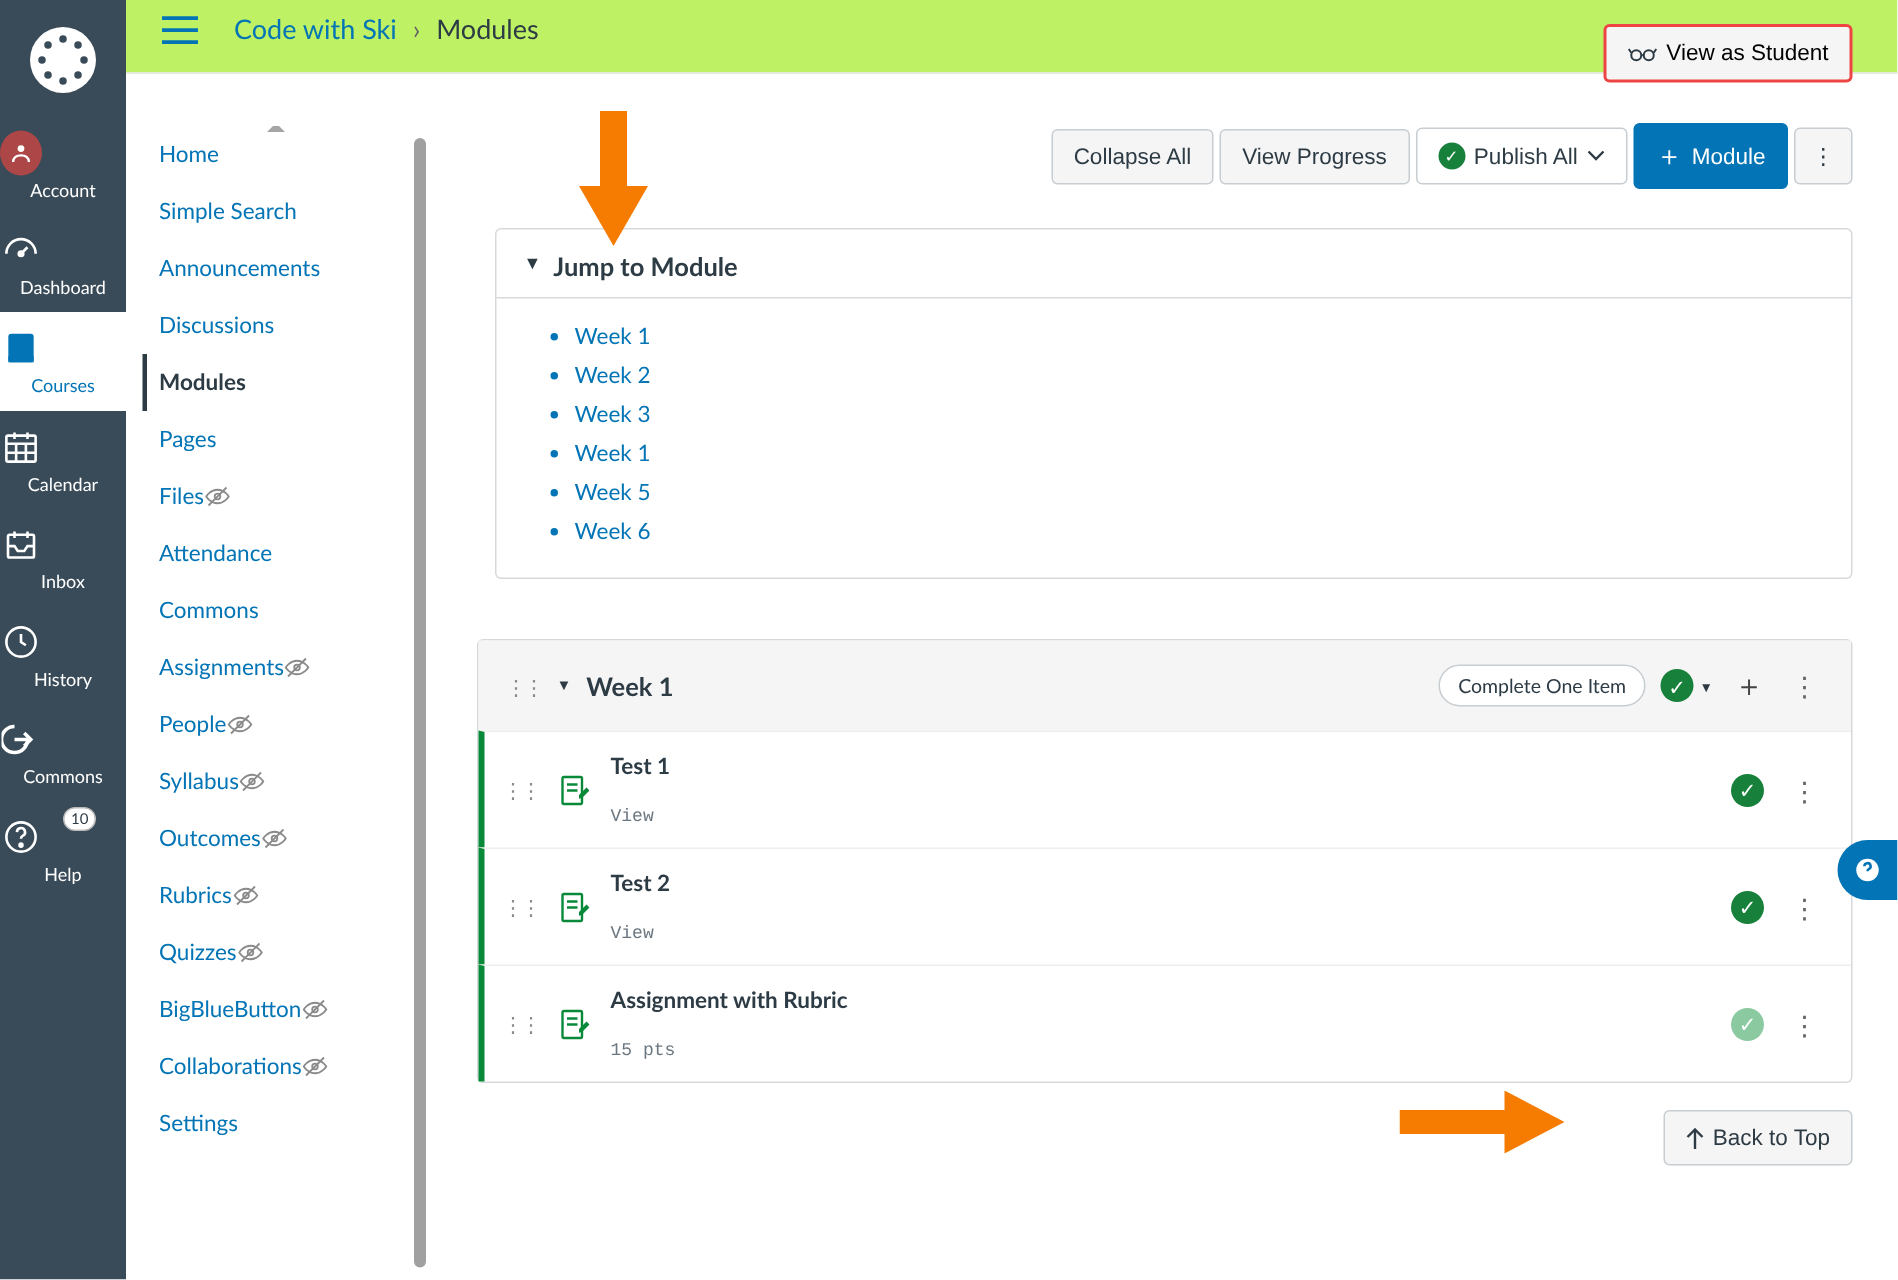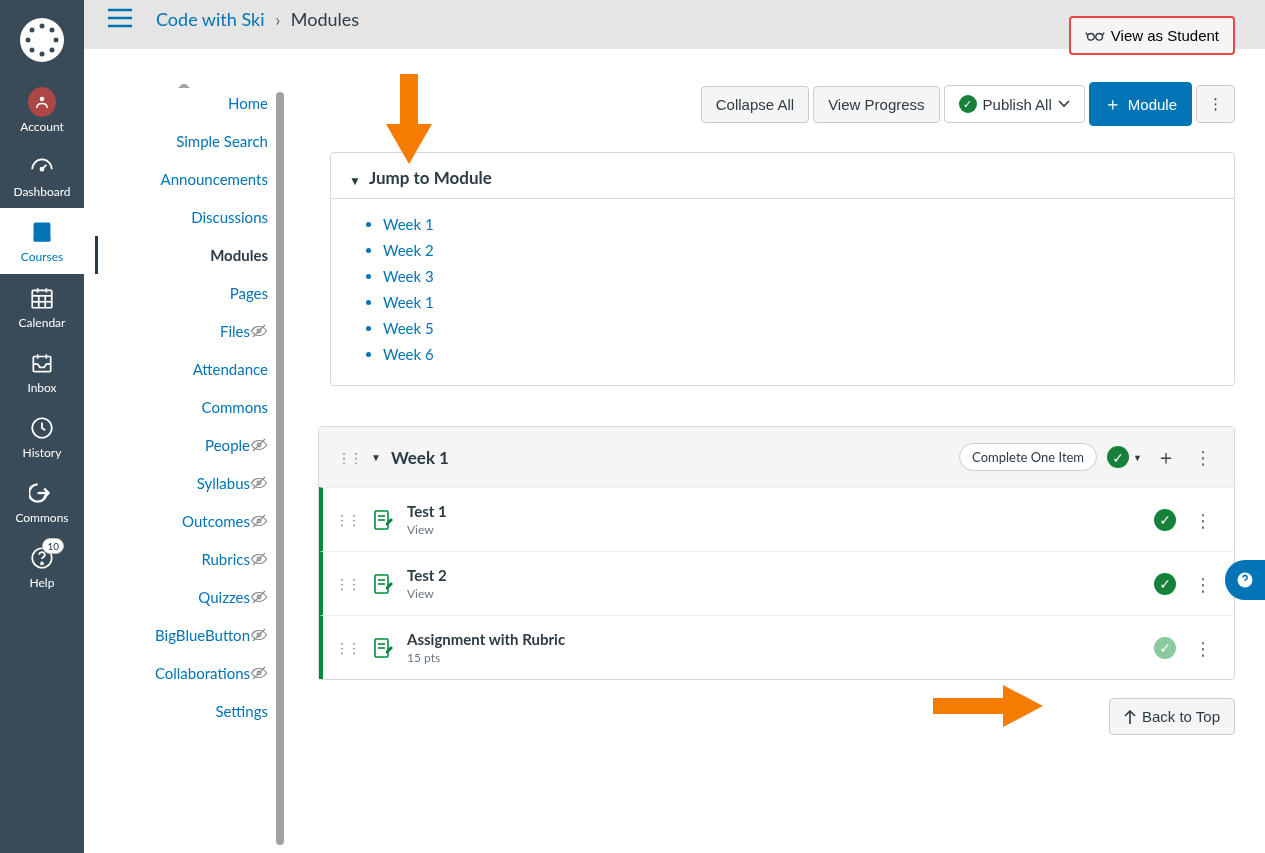--- a/index.html
+++ b/index.html
@@ -3,83 +3,83 @@
 <meta charset="utf-8">
 <style>
   * { box-sizing: border-box; margin: 0; padding: 0; }
   body { font-family: "Lato", "Helvetica Neue", Arial, sans-serif; font-size: 14px; color: #2d3b45; background: #fff; }
   
   .app { display: flex; height: 853px; width: 1265px; overflow: hidden; position: relative; }
 
   
   .gnav { width: 84px; background: #394b58; display: flex; flex-direction: column; align-items: center; padding-top: 10px; color: #fff; flex-shrink: 0; }
   .gnav .logo { width: 44px; height: 44px; border-radius: 50%; background: #fff; margin: 8px 0 16px; display:flex;align-items:center;justify-content:center; position: relative; }
-  .gnav-item { width: 84px; display: flex; flex-direction: column; align-items: center; padding: 10px 0; cursor: pointer; position: relative; }
+  .gnav-item { width: 84px; display: flex; flex-direction: column; padding: 10px 0; cursor: pointer; position: relative; }
   .gnav-item.active { background: #fff; color: #0374b5; }
   .gnav-item .icon { width: 28px; height: 28px; display:flex;align-items:center;justify-content:center; }
   .gnav-item .label { font-size: 12px; margin-top: 4px; text-align:center; line-height:1.1; }
   .gnav-item .badge { position:absolute; top:4px; right:20px; background:#fff; color:#2d3b45; border-radius:10px; font-size:10px; padding:1px 4px; border:1px solid #bbb; }
   .gnav-item.active svg { stroke:#0374b5; fill:#0374b5; }
   .gnav-item .ic-avatar { width:30px;height:30px;border-radius:50%;background:#ad4646;display:flex;align-items:center;justify-content:center; color:#fff; }
 
   
   .cnav-wrap { width: 200px; border-right: 0; padding-top: 10px; flex-shrink:0; position:relative; }
-  .breadcrumb-row { display:flex; align-items:flex-start; padding:8px 10px 18px 24px; border-bottom:1px solid #e6e6e6; margin-right:-14px; width: calc(100vw); max-width: 1181px; position: absolute; left:0; top:0; background:#e5e5e5; z-index:2; }
+  .breadcrumb-row { display:flex; align-items:flex-end; padding:8px 10px 18px 24px; border-bottom:1px solid #e6e6e6; margin-right:-14px; width: calc(100vw); max-width: 1181px; position: absolute; left:0; top:0; background:#bef264; z-index:2; }
   .hamburger { width:24px; height:20px; margin-right:24px; cursor:pointer; color:#0374b5; }
   .breadcrumb { font-size:18px; }
   .breadcrumb a { color:#0374b5; text-decoration:none; }
   .breadcrumb .sep { color:#666; margin:0 6px; }
   .breadcrumb .current { color:#2d3b45; }
 
   .cnav { margin-top:74px; padding: 0 16px 0 22px; position:relative; height: calc(100% - 74px); overflow:hidden; }
   .cnav::before { content:""; position:absolute; top:-8px; left:50%; transform:translateX(-50%); border:6px solid transparent; border-bottom-color:#a5a5a5; }
   .cnav ul { list-style:none; }
-  .cnav li { padding:10px 0; font-size:15px; color:#0374b5; cursor:pointer; display:flex; align-items:center; justify-content:flex-end; }
+  .cnav li { padding:10px 0; font-size:15px; color:#0374b5; cursor:pointer; display:flex; align-items:center; justify-content:flex-start; }
   .cnav li.active { color:#2d3b45; font-weight:700; border-left:3px solid #2d3b45; padding-left:8px; margin-left:-11px; }
   .cnav .hidden-eye { color:#8a8a8a; }
   .cnav-scroll { position:absolute; right:0; top:8px; bottom:8px; width:8px; background:#a0a0a0; border-radius:4px; }
 
   
   .main { flex:1; padding:82px 30px 20px 40px; overflow:auto; position:relative; }
   .action-bar { display:flex; justify-content:flex-end; gap:4px; margin-bottom:26px; align-items:center; position:relative; }
   .btn { border:1px solid #c7cdd1; background:#f5f5f5; border-radius:4px; padding:9px 14px; font-size:15px; cursor:pointer; color:#2d3b45; display:inline-flex; align-items:center; gap:6px; }
   .btn.primary { background:#0374b5; color:#fff; border-color:#0374b5; }
   .btn.publish { background:#fff; }
   .btn.publish .pbg { width:18px;height:18px;border-radius:50%;background:#17813b;display:inline-flex;align-items:center;justify-content:center;color:#fff;font-size:11px; }
   .btn.icon-only { padding:9px 11px; }
   .view-student-btn { position:absolute; top:16px; right:30px; z-index:3; background:#f5f5f5; border:2px solid #ef4444; border-radius:4px; padding:9px 14px; font-size:15px; cursor:pointer; display:flex; align-items:center; gap:6px; }
 
   
   .arrow-annot { position:absolute; color:#f57c00; pointer-events:none; }
   .arrow-down { left:62px; top:-8px; }
   .arrow-right { bottom:8px; right:192px; }
 
   .jump-card { border:1px solid #d6d9db; border-radius:4px; padding:14px 18px 18px; margin-bottom:40px; margin-left:6px; }
-  .jump-card summary { font-size:17px; font-weight:700; cursor:pointer; list-style:none; display:flex; align-items:flex-end; gap:4px; }
+  .jump-card summary { font-size:17px; font-weight:700; cursor:pointer; list-style:none; display:flex; align-items:flex-start; gap:4px; }
   .jump-card summary::before { content:"▼"; font-size:12px; margin-right:4px; }
   .jump-card ul { list-style:disc; padding:12px 0 0 34px; }
   .jump-card li { color:#0374b5; padding:4px 0; font-size:15px; cursor:pointer; }
   .jump-hr { border:0; border-top:1px solid #d6d9db; margin:10px -18px 0; }
 
   .module { border:1px solid #d6d9db; border-radius:4px; margin-left:-6px; }
   .module-header { background:#f5f5f5; padding:16px 18px; display:flex; align-items:center; gap:10px; }
   .drag { color:#8a8a8a; cursor:move; font-size:14px; letter-spacing:-2px; }
   .collapse-caret { font-size:10px; color:#2d3b45; cursor:pointer; }
   .module-title { font-size:17px; font-weight:700; flex:1; }
   .pill { background:#fff; border:1px solid #c7cdd1; border-radius:14px; padding:5px 12px; font-size:13px; }
   .pub-ball { width:22px;height:22px;border-radius:50%;background:#17813b;display:flex;align-items:center;justify-content:center;color:#fff; cursor:pointer; }
   .pub-caret { font-size:9px; margin-left:2px; color:#2d3b45; }
   .plus { font-size:20px; color:#444; cursor:pointer; padding:0 4px; font-weight:300; }
   .kebab { font-size:18px; color:#666; cursor:pointer; padding:0 4px; }
 
   .module-item { display:flex; align-items:center; padding:14px 18px 14px 12px; border-top:1px solid #eee; gap:14px; border-left:4px solid #08893a; }
   .module-item .ic { color:#08893a; }
   .module-item .texts { flex:1; }
   .module-item .title { font-weight:700; font-size:15px; color:#2d3b45; }
-  .module-item .sub { font-size:12px; color:#6b7780; margin-top:2px; }
+  .module-item .sub { font-size:12px; color:#6b7780; margin-top:17px;font-family:Liberation Mono, monospace; }
   .pub-ball.dim { background:#8bc9a1; }
 
   .back-top-row { display:flex; justify-content:flex-end; margin-top:18px; position:relative; }
 
   .side-fab { position:absolute; right:0; top:560px; width:40px; height:40px; background:#0374b5; border-radius:20px 0 0 20px; display:flex;align-items:center;justify-content:center;color:#fff; }
 
   svg { display:block; }
 </style>
 </head>
 <body>
@@ -235,20 +235,30 @@
                 <circle cx="12" cy="12" r="2.5"></circle>
                 <line x1="4" y1="20" x2="20" y2="4"></line>
               </svg>
             </span>
           </li>
           <li>
             <span>Attendance</span>
           </li>
           <li>
             <span>Commons</span>
+          </li>
+          <li>
+            <span>Assignments</span>
+            <span class="hidden-eye">
+              <svg width="18" height="18" viewBox="0 0 24 24" fill="none" stroke="#8a8a8a" stroke-width="1.6">
+                <path d="M2 12s3.5-6 10-6 10 6 10 6-3.5 6-10 6S2 12 2 12z"></path>
+                <circle cx="12" cy="12" r="2.5"></circle>
+                <line x1="4" y1="20" x2="20" y2="4"></line>
+              </svg>
+            </span>
           </li>
           <li>
             <span>People</span>
             <span class="hidden-eye">
               <svg width="18" height="18" viewBox="0 0 24 24" fill="none" stroke="#8a8a8a" stroke-width="1.6">
                 <path d="M2 12s3.5-6 10-6 10 6 10 6-3.5 6-10 6S2 12 2 12z"></path>
                 <circle cx="12" cy="12" r="2.5"></circle>
                 <line x1="4" y1="20" x2="20" y2="4"></line>
               </svg>
             </span>

